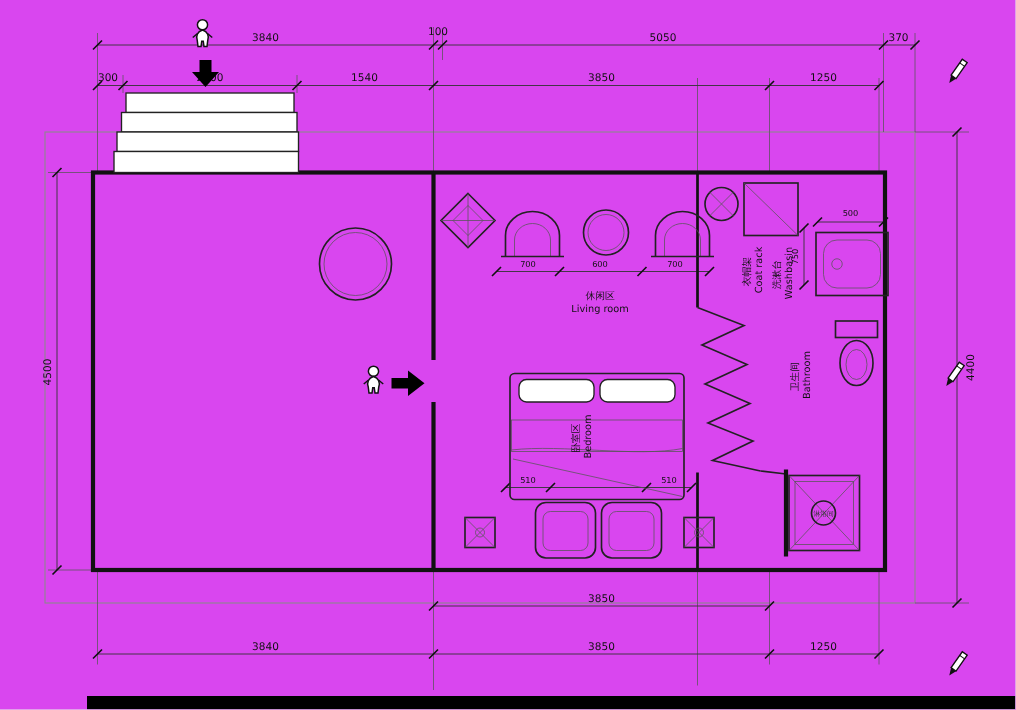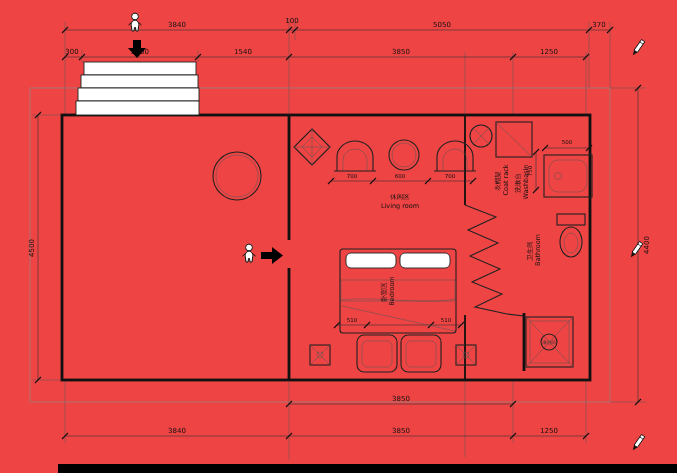--- a/index.html
+++ b/index.html
@@ -1,16 +1,16 @@
 <!DOCTYPE html>
 <html><head>
 <meta charset="utf-8">
 <style>
   html,body{margin:0;padding:0;background:#e8e8e8}
-  .stage{position:relative;width:677px;height:473px;background:#ef4444;overflow:hidden;
+  .stage{position:relative;width:677px;height:473px;background:#d946ef;overflow:hidden;
          font-family:"DejaVu Sans","Liberation Sans",sans-serif}
   svg{position:absolute;left:0;top:0;display:block}
   text{font-family:"DejaVu Sans","Liberation Sans",sans-serif}
   .boundary{stroke:#8a8a8a;stroke-width:0.7;fill:none}
   .wall{stroke:#111;stroke-width:2.8;fill:none}
   .wall2{stroke:#111;stroke-width:1.8;fill:none}
   .thin{stroke:#222;stroke-width:0.9;fill:#fff}
   .fixture{stroke:#222;stroke-width:1.1;fill:none}
   .hair{stroke:#555;stroke-width:0.5;fill:none}
   .dim{stroke:#333;stroke-width:0.6;fill:none}

